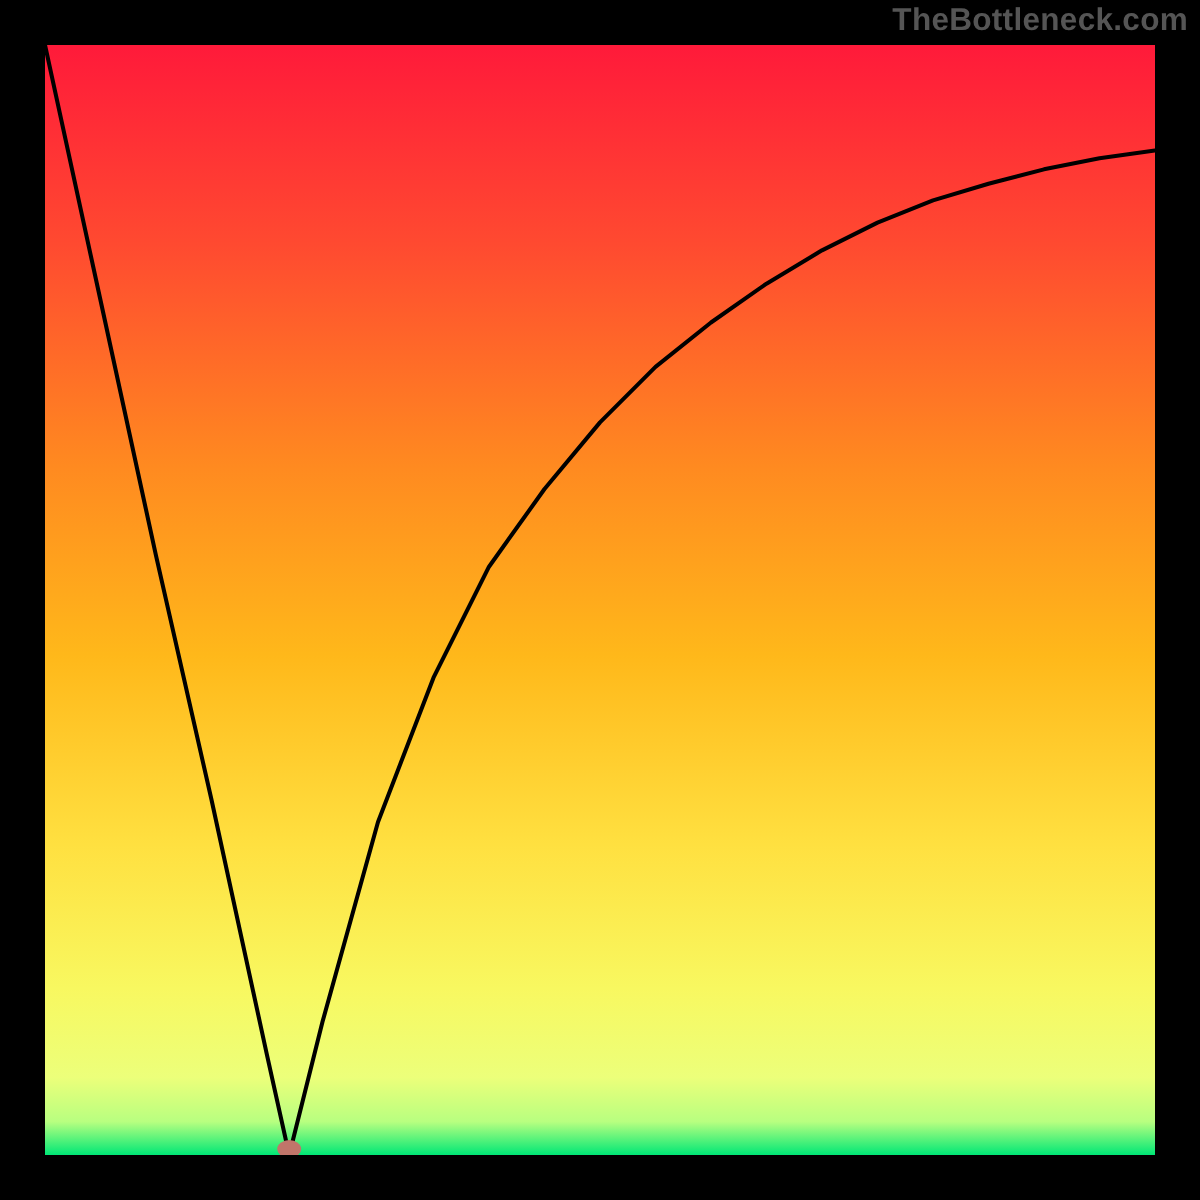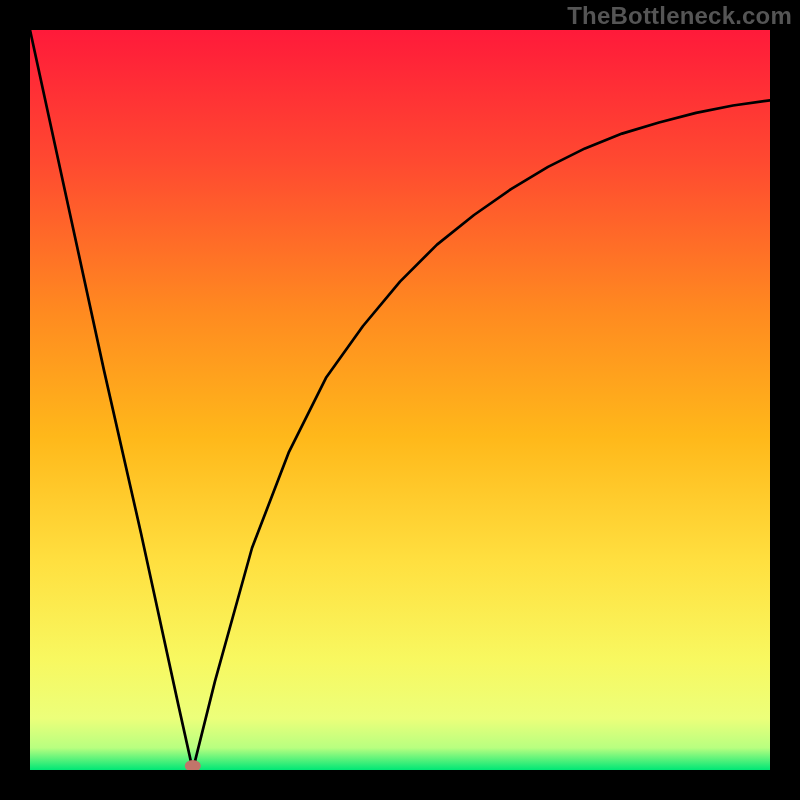--- a/index.html
+++ b/index.html
@@ -15,21 +15,21 @@
     position: relative;
     width: 800px;
     height: 800px;
     background: #000;
   }
   .watermark {
     position: absolute;
     top: 2px;
     right: 8px;
     color: #555;
-    font-size: 24px;
+    font-size: 21px;
     font-weight: 600;
     letter-spacing: 0.2px;
     z-index: 5;
     user-select: none;
   }
   .plot-outer {
     position: absolute;
     left: 30px;
     top: 30px;
     width: 740px;

